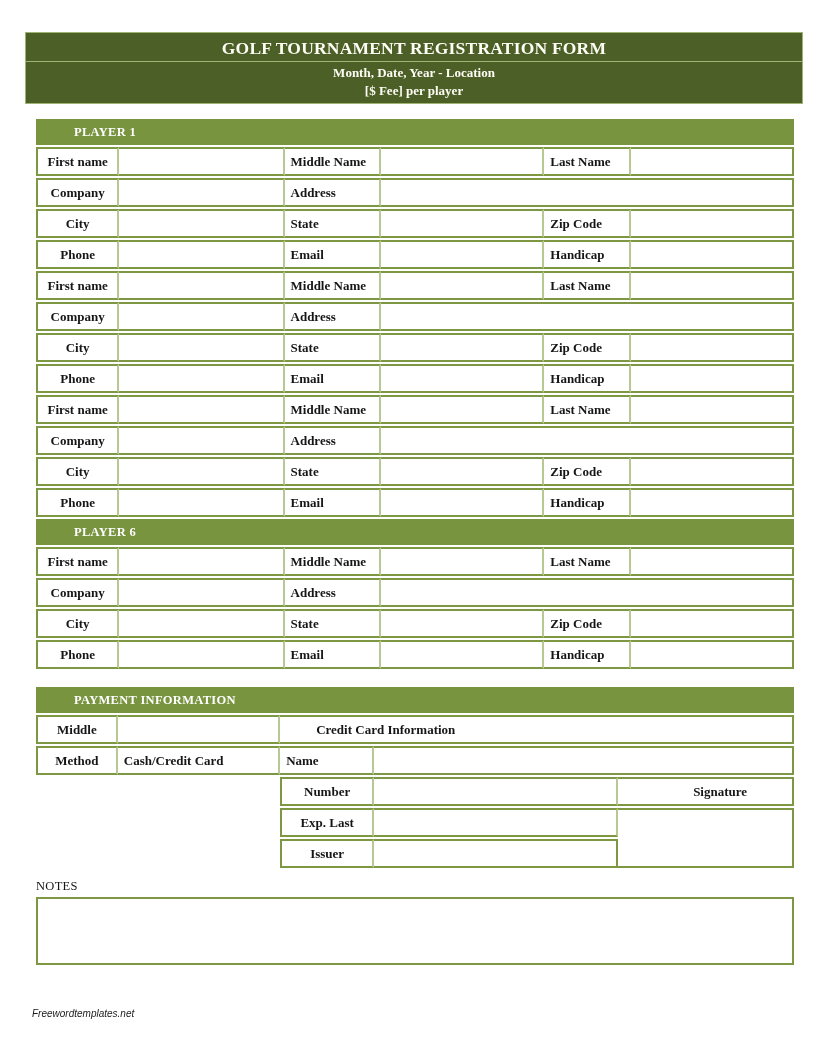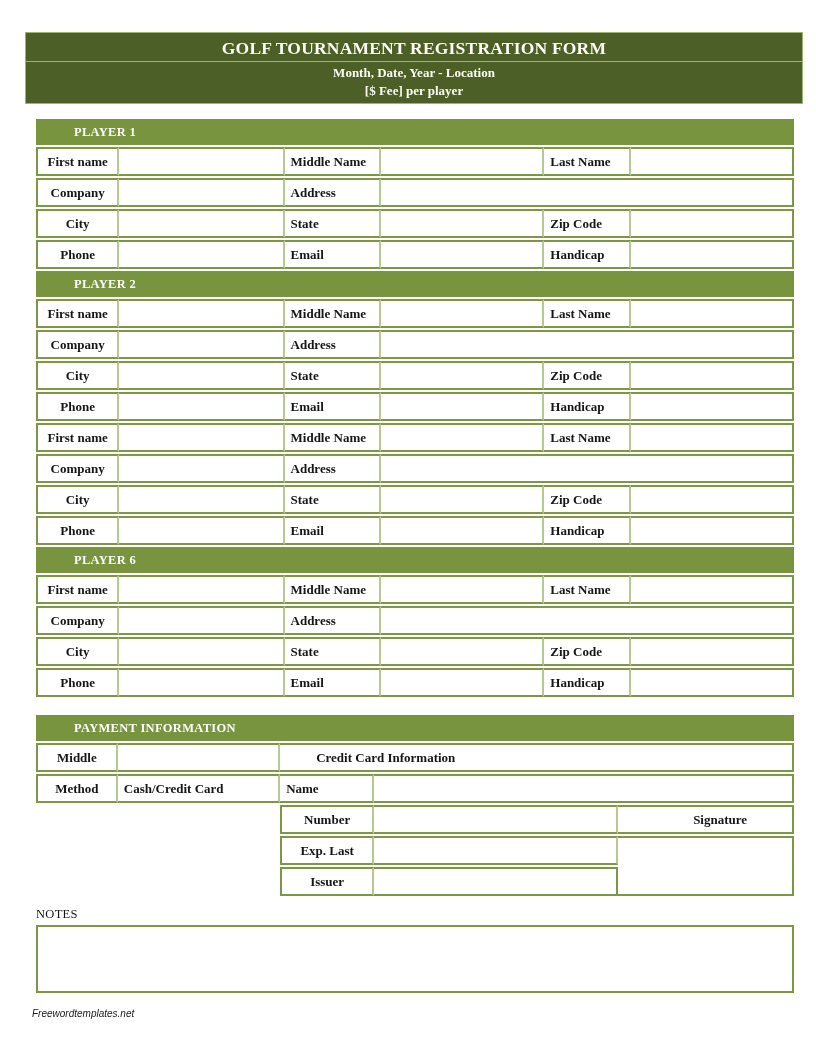--- a/index.html
+++ b/index.html
@@ -122,23 +122,20 @@
         <td></td>
         <td>Email</td>
         <td></td>
         <td>Handicap</td>
         <td></td>
       </tr>
     </tbody>
 
     <tbody>
       <tr>
-          <td class="band" colspan="6">PLAYER 2</td>
-        </tr>
-      <tr>
         <td class="first">First name</td>
         <td></td>
         <td>Middle Name</td>
         <td></td>
         <td>Last Name</td>
         <td></td>
       </tr>
       <tr>
         <td class="first">Company</td>
         <td></td>

